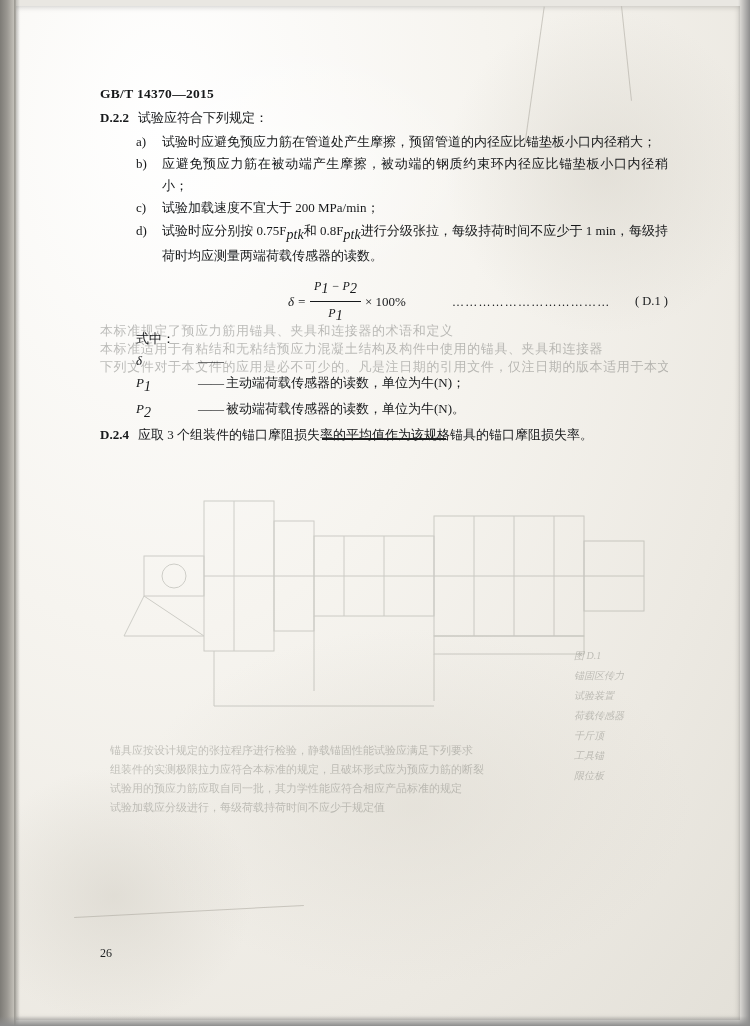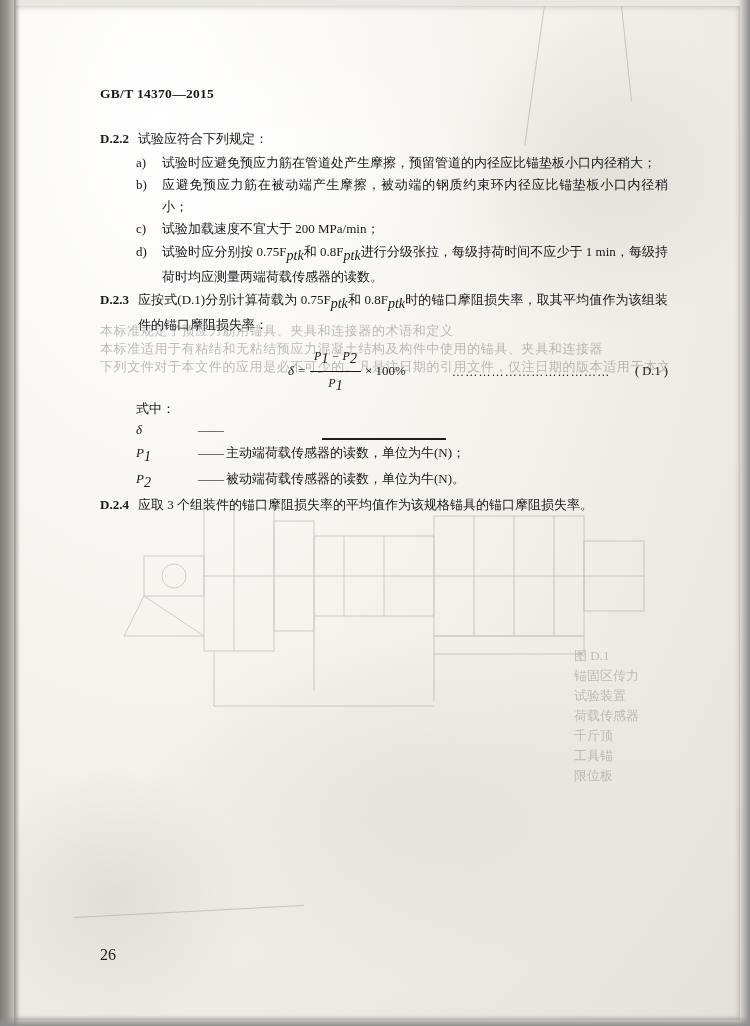--- a/index.html
+++ b/index.html
@@ -82,21 +82,21 @@
     left: 86px;
     top: 80px;
     font-weight: bold;
     font-size: 13.5px;
     letter-spacing: 0.3px;
     font-family: "Liberation Serif", serif;
   }
   .body {
     position: absolute;
     left: 86px;
-    top: 122px;
+    top: 101px;
     width: 568px;
     font-size: 13px;
     line-height: 21.5px;
   }
   .clause {
     display: flex;
     align-items: flex-start;
     margin-bottom: 2px;
   }
   .cnum {
@@ -230,31 +230,32 @@
     line-height: 19px;
     color: #75766f;
     opacity: 0.40;
     pointer-events: none;
   }
   #bleed-col {
     position: absolute;
     left: 560px;
     top: 640px;
     width: 120px;
-    font-size: 13px;
+    font-size: 10px;
     line-height: 20px;
     color: #75766f;
     opacity: 0.40;
     pointer-events: none;
+    font-style: italic;
   }
   .pageno {
     position: absolute;
     left: 86px;
     top: 940px;
-    font-size: 16px;
+    font-size: 12px;
     color: #1d1f21;
   }
 </style>
 </head>
 <body>
 
 <div id="page">
   <div id="sheet">
     <div class="blotch" id="b1"></div>
     <div class="blotch" id="b2"></div>
@@ -300,20 +301,26 @@
     <div id="bleed-col">
       <div>图 D.1</div>
       <div>锚固区传力</div>
       <div>试验装置</div>
       <div>荷载传感器</div>
       <div>千斤顶</div>
       <div>工具锚</div>
       <div>限位板</div>
     </div>
 
+    <div id="bleed-block2">
+      <div class="bleed-line">锚具应按设计规定的张拉程序进行检验，静载锚固性能试验应满足下列要求</div>
+      <div class="bleed-line">组装件的实测极限拉力应符合本标准的规定，且破坏形式应为预应力筋的断裂</div>
+      <div class="bleed-line">试验用的预应力筋应取自同一批，其力学性能应符合相应产品标准的规定</div>
+      <div class="bleed-line">试验加载应分级进行，每级荷载持荷时间不应少于规定值</div>
+    </div>
 
     <div id="content">
 
       <div class="header">GB/T 14370—2015</div>
 
       <div class="body">
 
         <div class="clause">
           <span class="cnum">D.2.2</span>
           <span class="ctext">试验应符合下列规定：</span>
@@ -331,24 +338,20 @@
           <li>
             <span class="marker">c)</span>
             <span class="itext">试验加载速度不宜大于 200 MPa/min；</span>
           </li>
           <li>
             <span class="marker">d)</span>
             <span class="itext">试验时应分别按 0.75F<span class="sub ital">ptk</span>和 0.8F<span class="sub ital">ptk</span>进行分级张拉，每级持荷时间不应少于 1 min，每级持荷时均应测量两端荷载传感器的读数。</span>
           </li>
         </ol>
 
-        <div class="clause">
-          <span class="cnum">D.2.3</span>
-          <span class="ctext">应按式(D.1)分别计算荷载为 0.75F<span class="sub ital">ptk</span>和 0.8F<span class="sub ital">ptk</span>时的锚口摩阻损失率，取其平均值作为该组装件的锚口摩阻损失率：</span>
-        </div>
 
         <div class="formula-row">
           <div class="frac-wrap">
             <span class="ital">δ =</span>
             <span class="frac">
               <span class="num ital"><span class="ital">P</span><span class="sub">1</span> − <span class="ital">P</span><span class="sub">2</span></span>
               <span class="den ital"><span class="ital">P</span><span class="sub">1</span></span>
             </span>
             <span>× 100%</span>
           </div>

